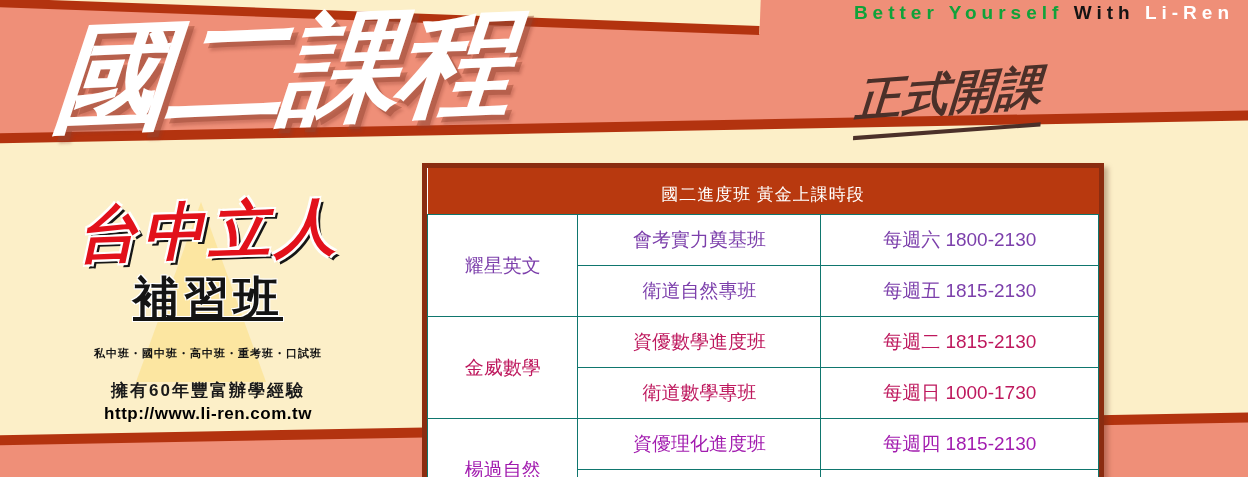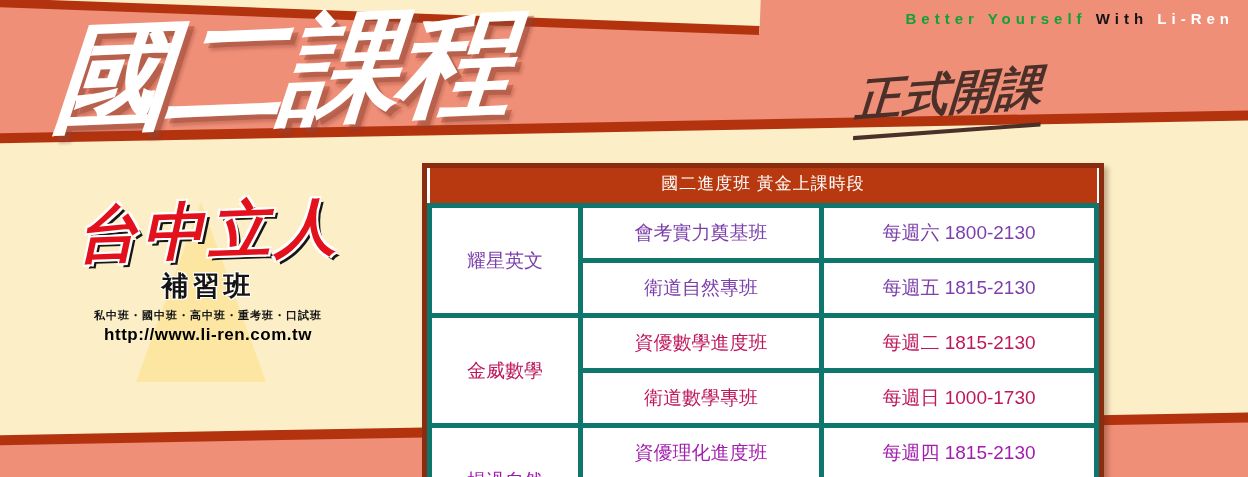--- a/index.html
+++ b/index.html
@@ -59,25 +59,24 @@
     transform:rotate(2.1deg);
     transform-origin:left top;
     z-index:2;
   }
 
   
   .tagline{
     position:absolute;
     right:14px; top:2px;
     z-index:6;
-    font-size:15px;
+    font-size:19px;
     font-weight:bold;
     letter-spacing:5px;
     white-space:nowrap;
-    margin-top:8px;
   }
   .tagline .w1{color:#10a23a;}
   .tagline .w2{color:#141414;}
   .tagline .w3{color:#ffffff;}
 
   
   .main-title{
     position:absolute;
     left:54px; top:8px;
     z-index:5;
@@ -140,33 +139,34 @@
     margin-top:4px;
     transform:rotate(-2deg);
     text-shadow:
       -2px -2px 0 #fff, 2px -2px 0 #fff,
       -2px  2px 0 #fff, 2px  2px 0 #fff,
        4px  4px 0 #161616;
     white-space:nowrap;
   }
   .logo-sub{
     font-family:"DejaVu Serif","Liberation Serif",serif;
-    font-size:27px;
+    font-size:46px;
     font-weight:bold;
     color:#141414;
     letter-spacing:4px;
     margin-top:6px;
     text-shadow:-1px -1px 0 #fff,1px -1px 0 #fff,-1px 1px 0 #fff,1px 1px 0 #fff;
+    text-decoration:underline;
   }
   .logo-classes{
     font-size:11px;
     font-weight:bold;
     color:#141414;
     letter-spacing:1px;
-    margin-top:4px;
+    margin-top:16px;
   }
   .logo-exp{
     font-size:17px;
     font-weight:bold;
     color:#1a1a1a;
     letter-spacing:2px;
     margin-top:18px;
   }
   .logo-url{
     font-size:17px;
@@ -190,25 +190,25 @@
     border-collapse:collapse;
     width:100%;
     background:#ffffff;
   }
   table.schedule th.hdr{
     background:#b8390f;
     color:#ffffff;
     font-size:17px;
     font-weight:normal;
     letter-spacing:1px;
-    padding:4px 0 8px 0;
+    padding:15px 0 8px 0;
     text-align:center;
   }
   table.schedule td{
-    border:5px solid #0f766e;
+    border:1px solid #0f766e;
     font-size:19px;
     text-align:center;
     padding:12px 4px;
     white-space:nowrap;
   }
   td.subject{width:148px;margin-left:28px;}
   td.course{width:244px;}
   td.time{width:280px;}
 
   .c-eng{color:#7c3fab;}
@@ -233,20 +233,21 @@
   </div>
 
   <div class="main-title">國二課程</div>
   <div class="sub-title">正式開課</div>
 
   <div class="logo-block">
     <div class="sunburst"></div>
     <div class="logo-main">台中立人</div>
     <div class="logo-sub">補習班</div>
     <div class="logo-classes">私中班・國中班・高中班・重考班・口試班</div>
+    <div class="logo-exp">擁有60年豐富辦學經驗</div>
     <div class="logo-url">http://www.li-ren.com.tw</div>
   </div>
 
   <div class="schedule-wrap">
     <table class="schedule">
       <thead>
         <tr>
           <th class="hdr" colspan="3">國二進度班 黃金上課時段</th>
         </tr>
       </thead>

